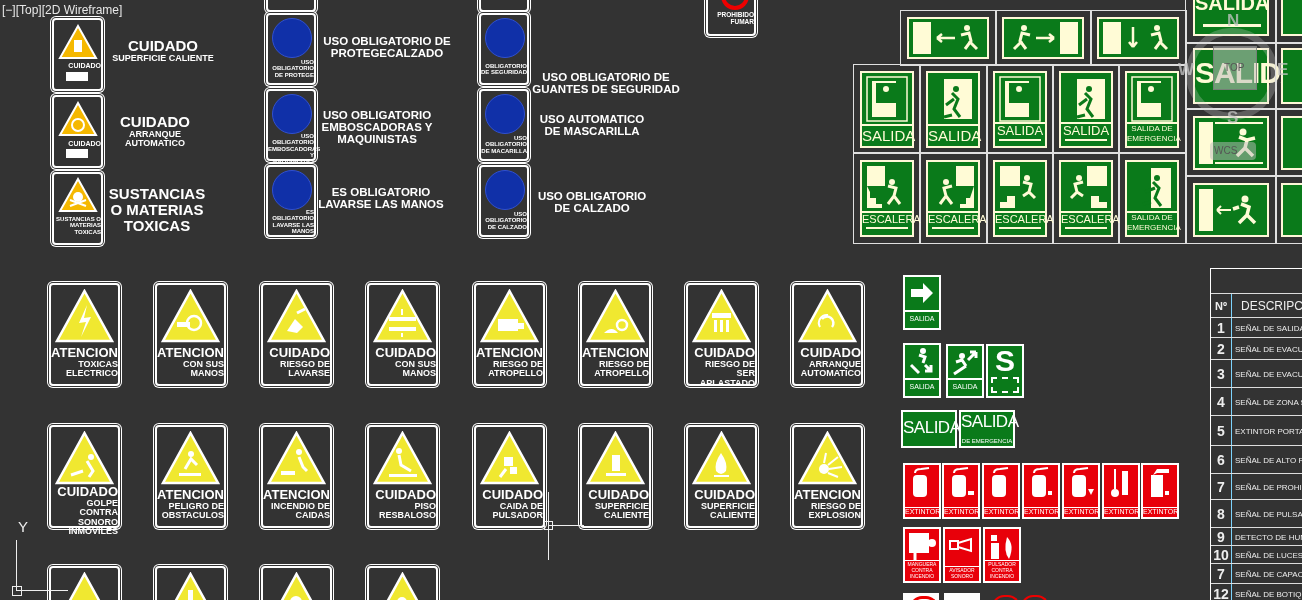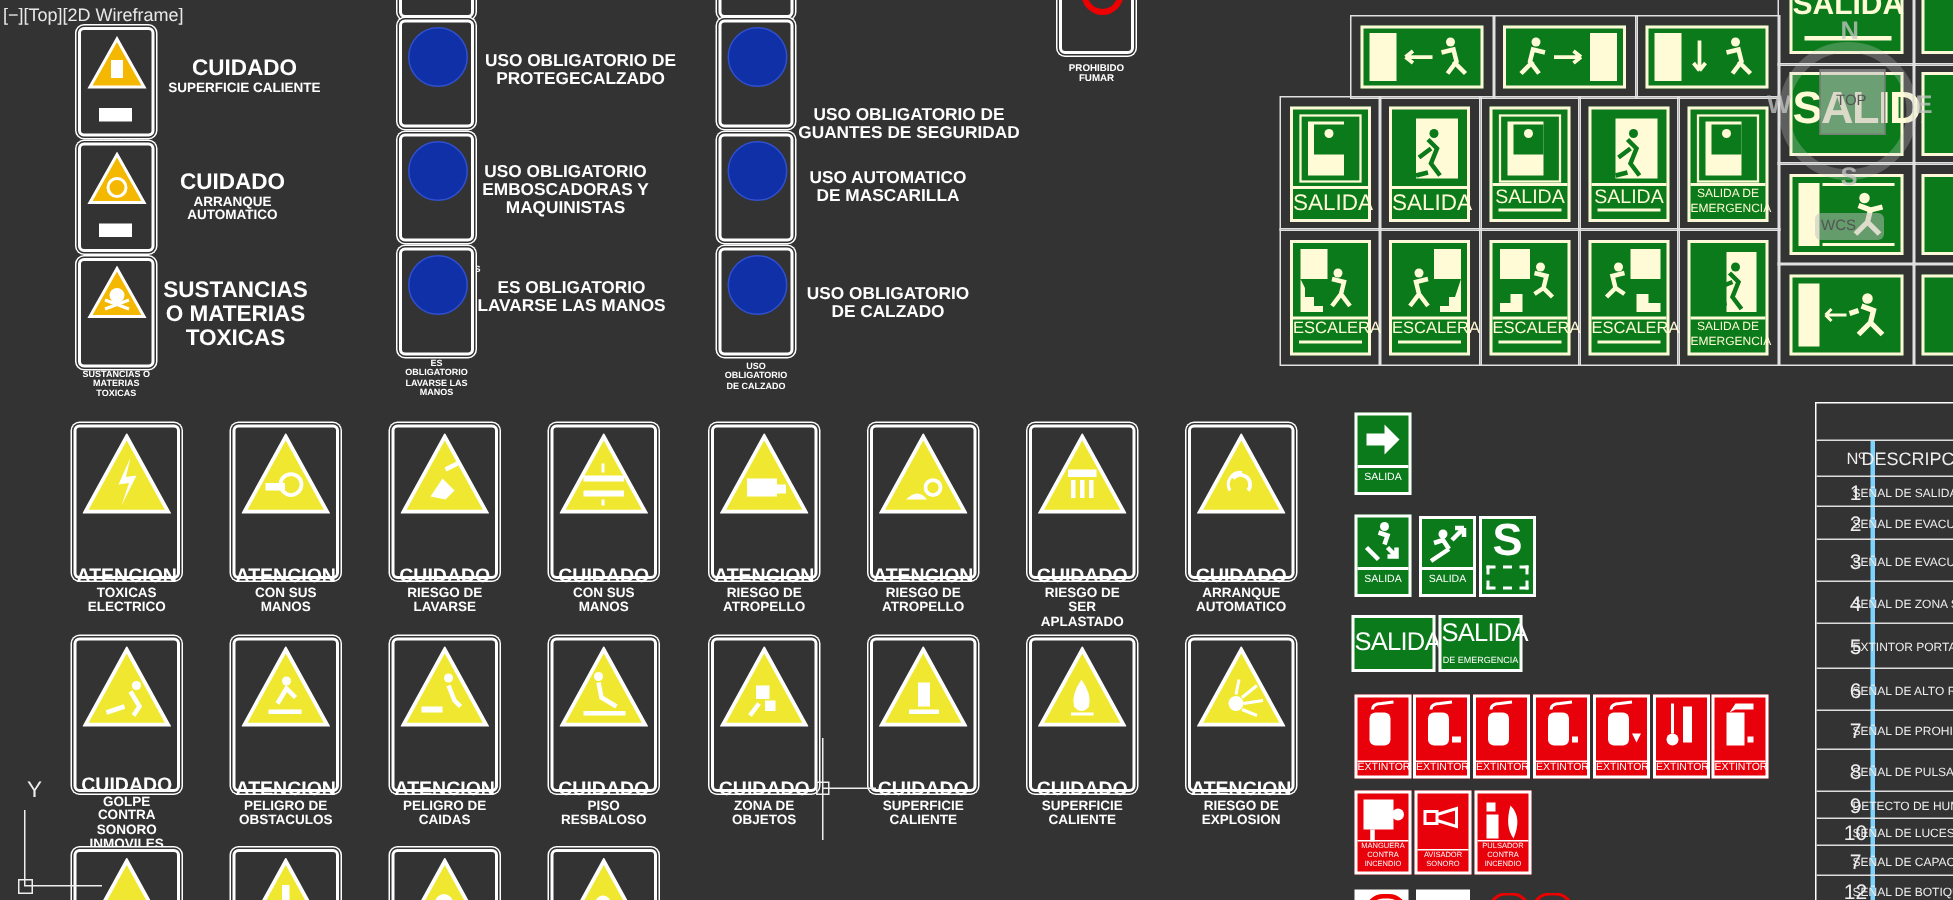--- a/index.html
+++ b/index.html
@@ -1,38 +1,38 @@
 <!DOCTYPE html>
 <html><head>
 <meta charset="utf-8">
 <style>
   html,body{margin:0;padding:0;}
   body{width:1302px;height:600px;background:#333333;position:relative;overflow:hidden;font-family:"Liberation Sans",sans-serif;color:#fff;}
   .abs{position:absolute;}
   .vp-label{left:2px;top:3px;font-size:12px;color:#e8e8e8;letter-spacing:0;}
   
   .card{position:absolute;border:2px solid #fff;border-radius:4px;box-shadow:0 0 0 1px #333,0 0 0 2px #fff;background:#333;}
-  .caption{position:absolute;text-align:center;font-weight:bold;color:#fff;font-family:"Liberation Sans",sans-serif;line-height:1.05;margin-top:31px;}
+  .caption{position:absolute;text-align:right;font-weight:bold;color:#fff;font-family:"Liberation Sans",sans-serif;line-height:1.05;}
   .side-title{position:absolute;font-weight:bold;text-align:center;color:#fff;line-height:1.05;}
   .big-head{font-size:13px;font-weight:bold;display:block;}
   .sub{font-size:9px;font-weight:bold;display:block;}
   
   .blue-circle{position:absolute;border-radius:50%;background:#1030a8;border:1px solid #3050d0;}
   .mini{font-size:6px;font-weight:bold;line-height:1.05;}
   
   .grid-cell{position:absolute;border:1px solid #e0e0e0;}
   .g-sign{position:absolute;background:#0a7a1a;border:2px solid #fff8d8;}
   .g-text{position:absolute;color:#fffbd6;text-align:center;font-family:"Liberation Sans Narrow","Liberation Sans",sans-serif;}
   
   .r-sign{position:absolute;background:#e8000a;border:2px solid #fff;}
   .r-text{position:absolute;left:0;right:0;bottom:2px;font-size:7px;text-align:center;color:#fff;border-top:1px solid #fff;}
   
   .tbl{position:absolute;left:1210px;top:268px;width:100px;height:340px;border:1px solid #fff;border-right:none;}
   .tbl-row{position:absolute;left:0;right:0;border-top:1px solid #ddd;}
-  .tbl-num{position:absolute;left:16px;width:20px;top:0;bottom:0;border-right:3px solid #7dd3fc;font-size:14px;color:#eee;display:flex;align-items:center;justify-content:center;}
+  .tbl-num{position:absolute;left:0;width:20px;top:0;bottom:0;border-right:1px solid #7dd3fc;font-size:14px;color:#eee;display:flex;align-items:center;justify-content:center;font-weight:bold;}
   .tbl-desc{position:absolute;left:24px;top:0;bottom:0;font-size:8px;color:#eee;display:flex;align-items:center;white-space:nowrap;}
   .compass-ring{position:absolute;border-radius:50%;border:7px solid rgba(210,210,210,0.28);}
   .compass-letter{position:absolute;font-weight:bold;font-size:17px;color:rgba(200,200,200,0.75);}
 </style>
 </head>
 <body>
 
 <div class="abs vp-label">[−][Top][2D Wireframe]</div>
 
 <div class="card" style="left:52px;top:18px;width:47px;height:69px;">
@@ -234,21 +234,21 @@
 </div>
 <div class="card" style="left:261px;top:425px;width:67px;height:99px;">
   <svg class="abs" style="left:4px;top:4px" width="59" height="54" viewBox="0 0 59 54">
       <polygon points="29.5,2 57,52 2,52" fill="#f0e830" stroke="#fff" stroke-width="2.5"></polygon>
       <rect x="14" y="40" width="14" height="4" fill="#fff"></rect>
       <path d="M32 26 L36 36 L40 40" stroke="#fff" stroke-width="3" fill="none"></path>
       <circle cx="32" cy="21" r="3" fill="#fff"></circle>
     </svg>
   <div class="caption" style="left:0;right:0;top:61px;">
       <span class="big-head">ATENCION</span>
-      <span class="sub">PELIGRO DE CAIDAS</span>
+      <span class="sub">INCENDIO DE CAIDAS</span>
     </div>
 </div>
 <div class="card" style="left:367px;top:425px;width:67px;height:99px;">
   <svg class="abs" style="left:4px;top:4px" width="59" height="54" viewBox="0 0 59 54">
       <polygon points="29.5,2 57,52 2,52" fill="#f0e830" stroke="#fff" stroke-width="2.5"></polygon>
       <rect x="16" y="43" width="28" height="3" fill="#fff"></rect>
       <path d="M26 24 L28 34 L38 40" stroke="#fff" stroke-width="3" fill="none"></path>
       <circle cx="26" cy="20" r="3" fill="#fff"></circle>
     </svg>
   <div class="caption" style="left:0;right:0;top:61px;">
@@ -258,21 +258,21 @@
 </div>
 <div class="card" style="left:474px;top:425px;width:67px;height:99px;">
   <svg class="abs" style="left:4px;top:4px" width="59" height="54" viewBox="0 0 59 54">
       <polygon points="29.5,2 57,52 2,52" fill="#f0e830" stroke="#fff" stroke-width="2.5"></polygon>
       <rect x="24" y="26" width="9" height="9" fill="#fff"></rect>
       <rect x="30" y="36" width="7" height="7" fill="#fff"></rect>
       <path d="M20 46 L26 38" stroke="#fff" stroke-width="3"></path>
     </svg>
   <div class="caption" style="left:0;right:0;top:61px;">
       <span class="big-head">CUIDADO</span>
-      <span class="sub">ZONA DE OBJETOS</span>
+      <span class="sub">CAIDA DE PULSADOR</span>
     </div>
 </div>
 <div class="card" style="left:580px;top:425px;width:67px;height:99px;">
   <svg class="abs" style="left:4px;top:4px" width="59" height="54" viewBox="0 0 59 54">
       <polygon points="29.5,2 57,52 2,52" fill="#f0e830" stroke="#fff" stroke-width="2.5"></polygon>
       <rect x="26" y="24" width="8" height="16" fill="#fff"></rect>
       <rect x="20" y="42" width="20" height="3" fill="#fff"></rect>
     </svg>
   <div class="caption" style="left:0;right:0;top:61px;">
       <span class="big-head">CUIDADO</span>

